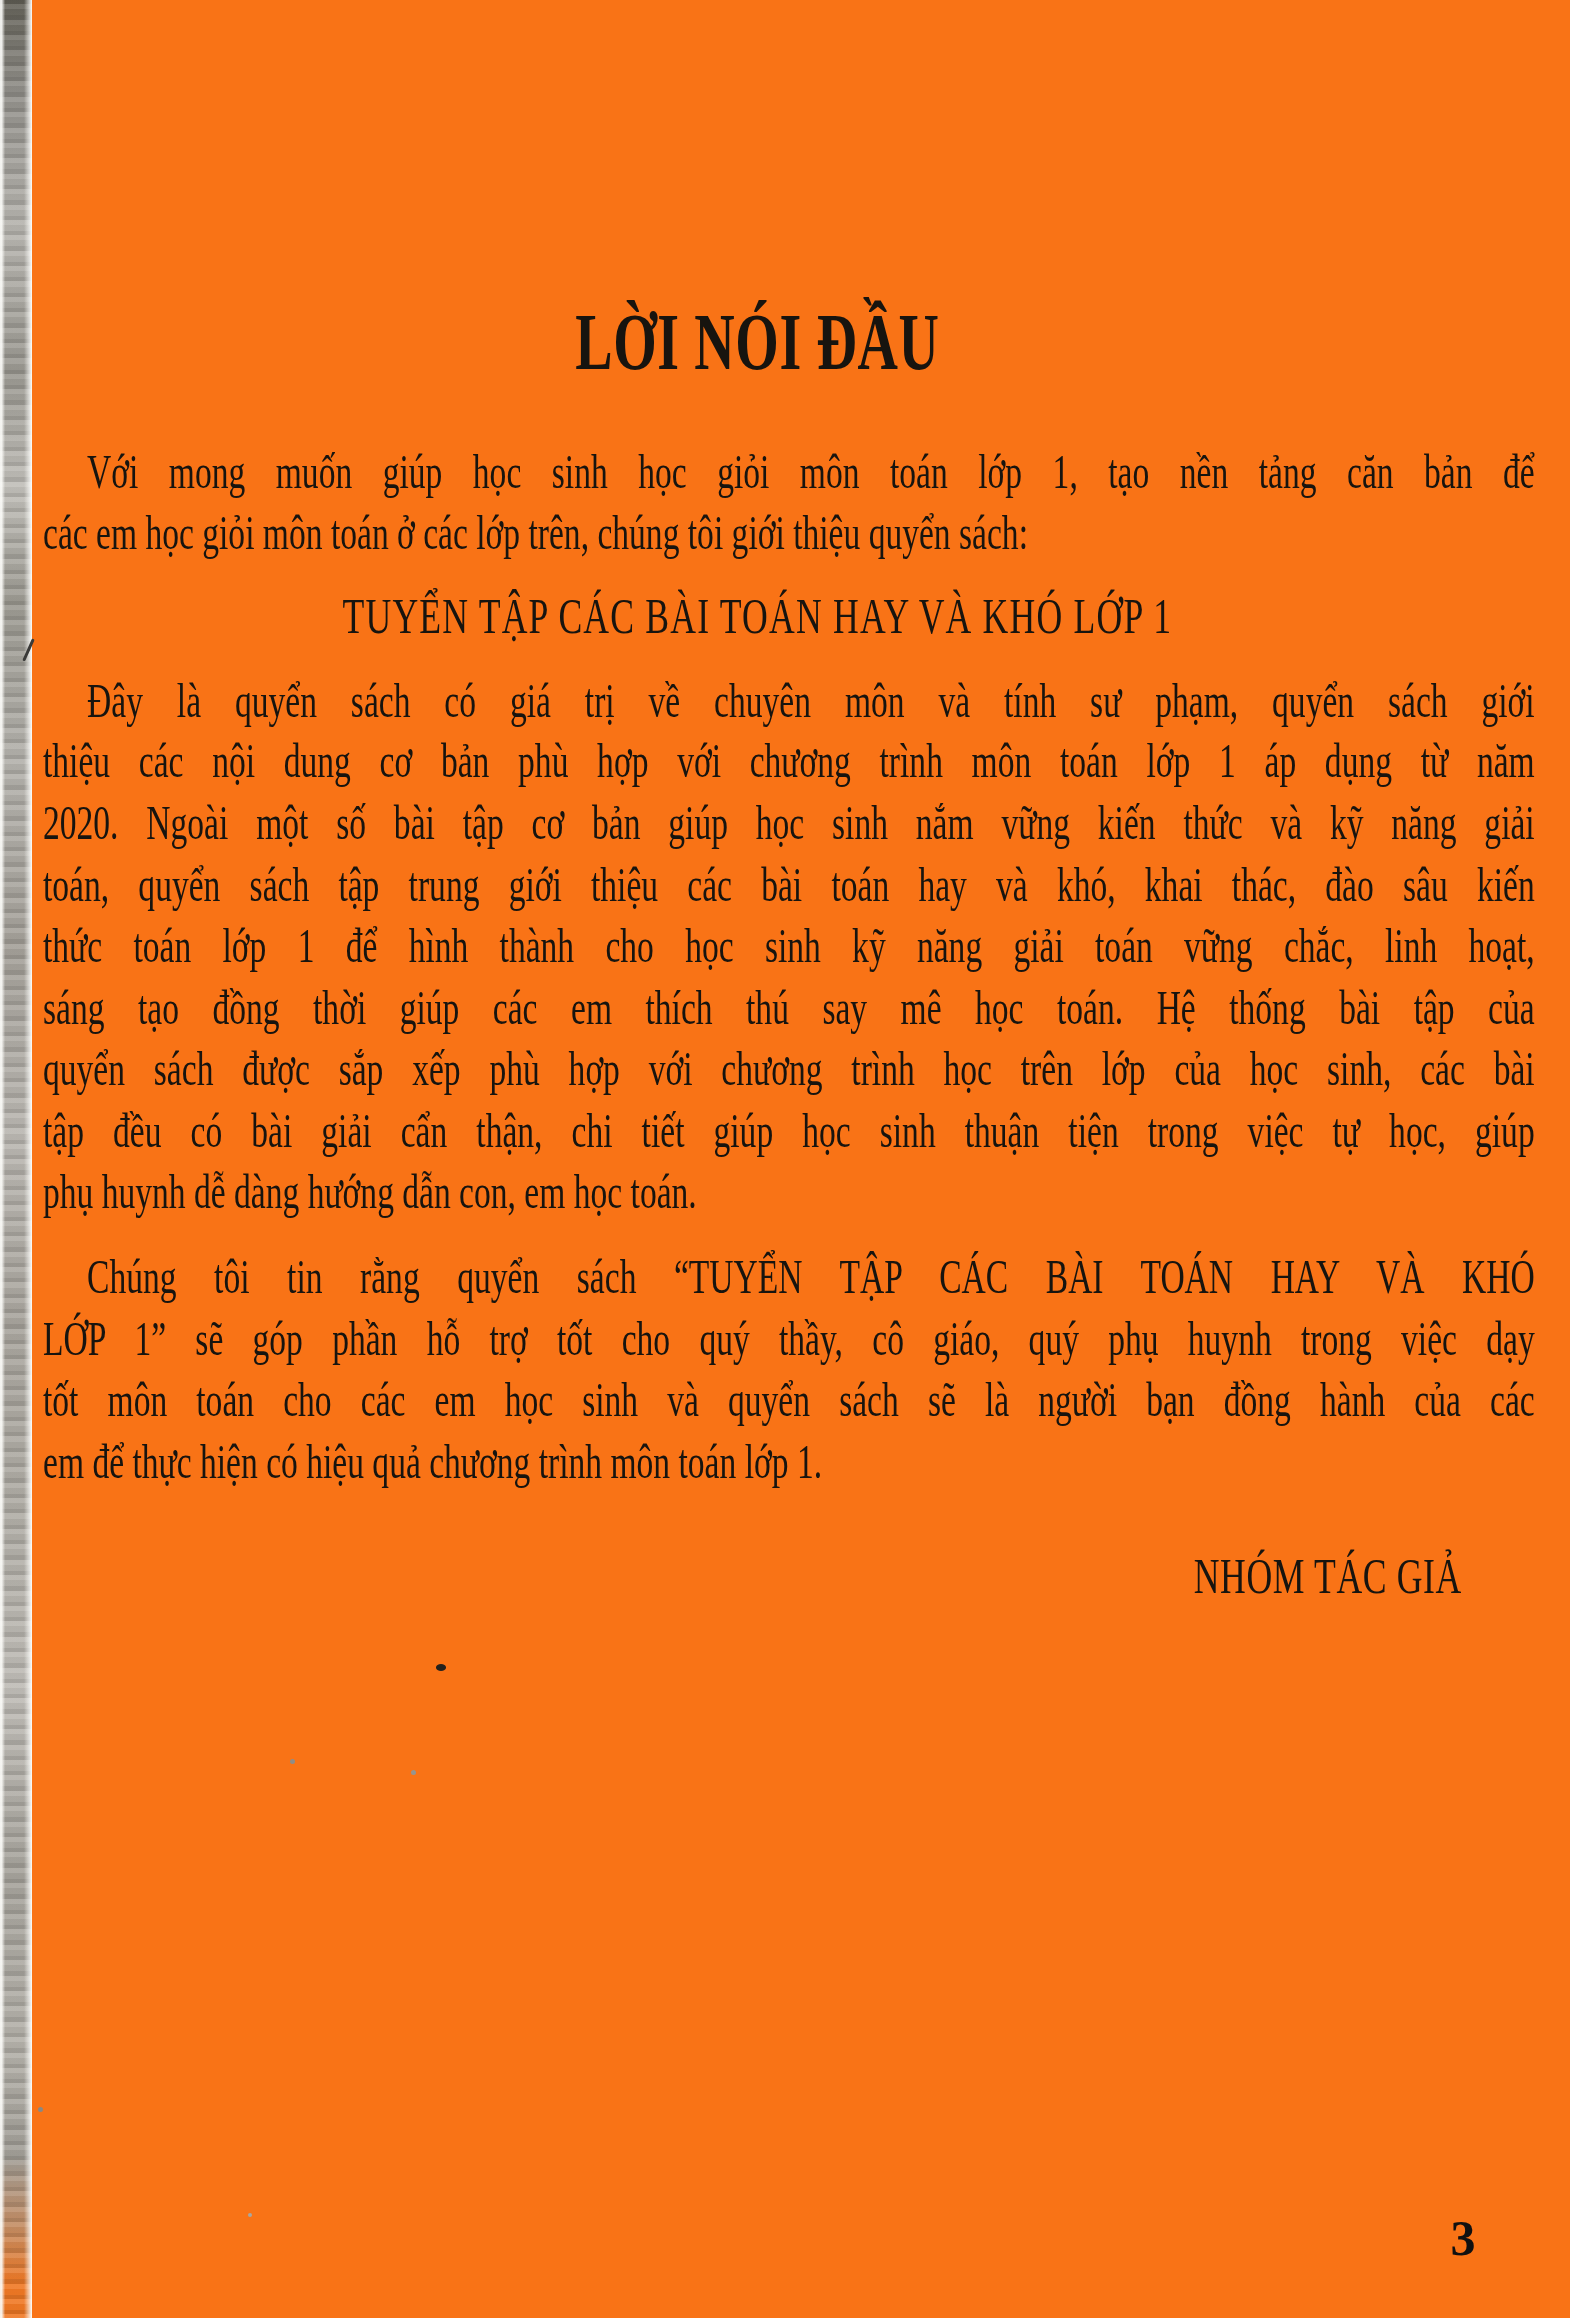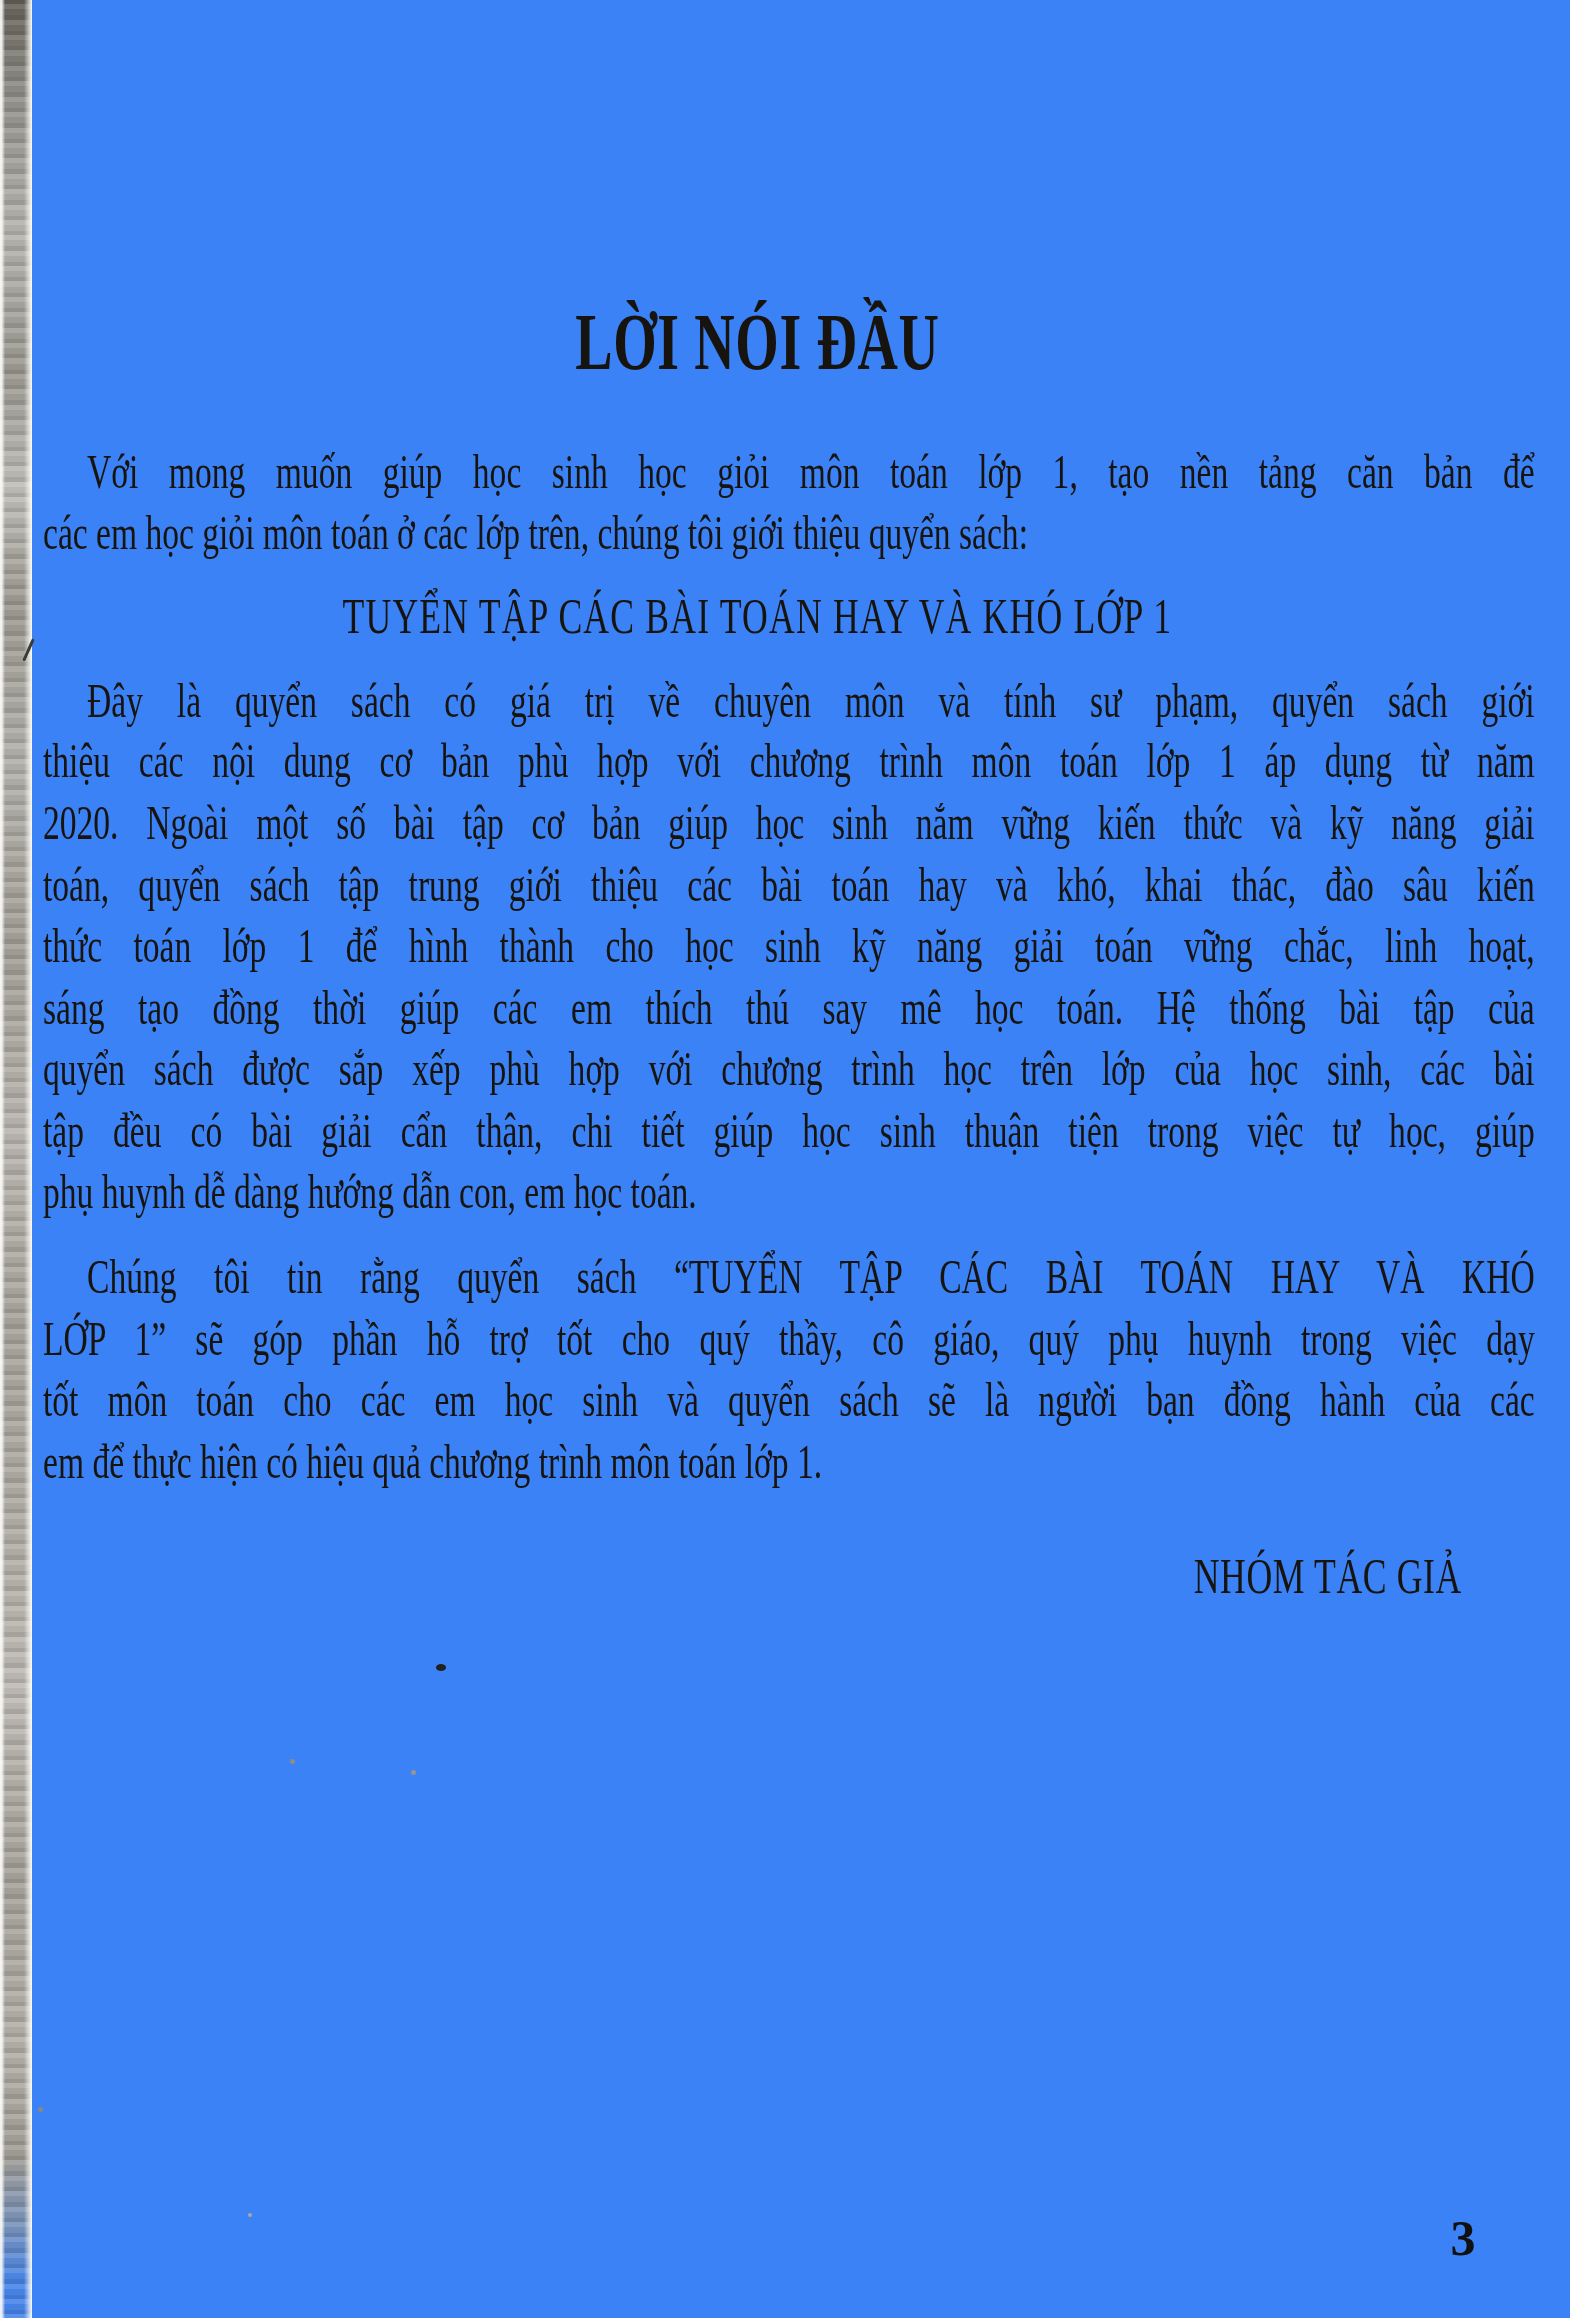--- a/index.html
+++ b/index.html
@@ -1,19 +1,19 @@
 <!DOCTYPE html>
 <html style="font-size:13.7px"><head>
 <meta charset="utf-8">
 <style>
   html,body{margin:0;padding:0;background:#e8e8e6;}
   .page{
     position:relative;
     width:1571px;height:2319px;
-    background:#3b82f6;
+    background:#f97316;
     overflow:hidden;
     font-family:"Liberation Serif","DejaVu Serif",serif;
     color:#17140f;
   }
   
   .scan-edge{
     position:absolute;left:0;top:0;width:32px;height:2319px;
     background:
       linear-gradient(90deg, rgba(252,252,249,.9) 0 1.7px, rgba(252,252,249,0) 5.1px 24px, rgba(252,252,249,1) 32px),
       repeating-linear-gradient(180deg, rgba(80,78,72,.22) 0 4.3px, rgba(210,208,202,.20) 4.3px 9.4px, rgba(130,128,120,.14) 9.4px 15.4px),

